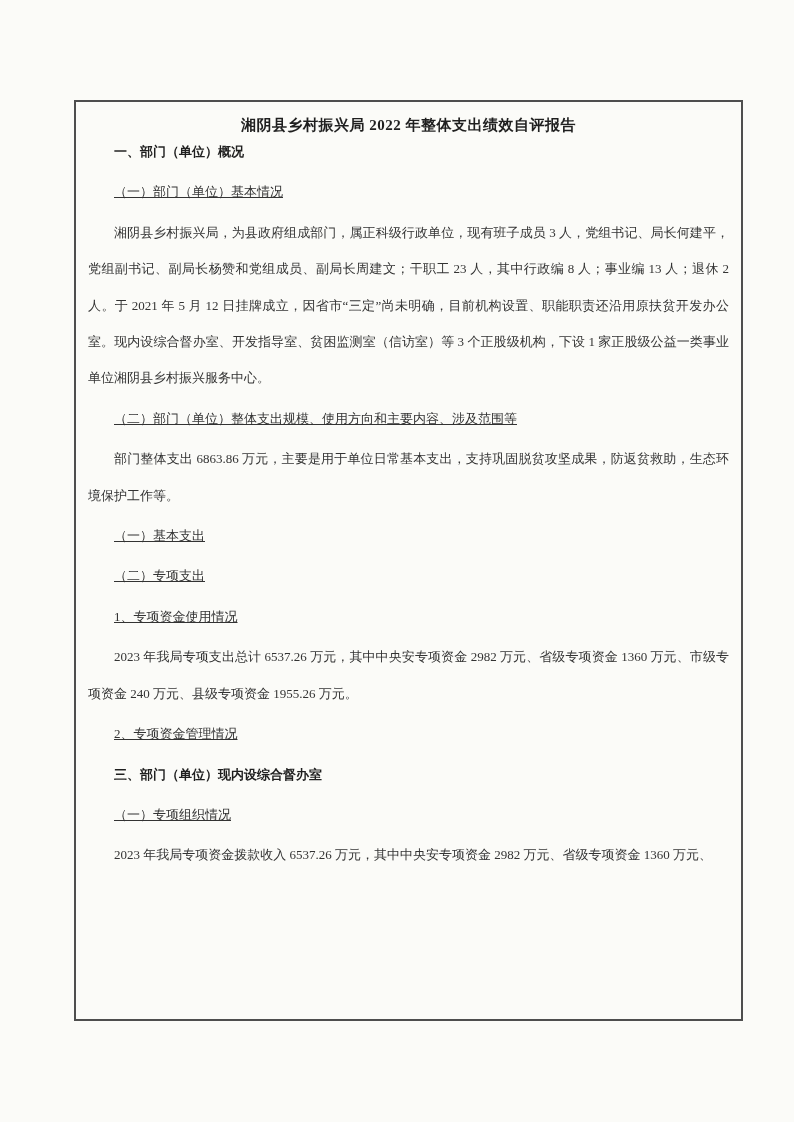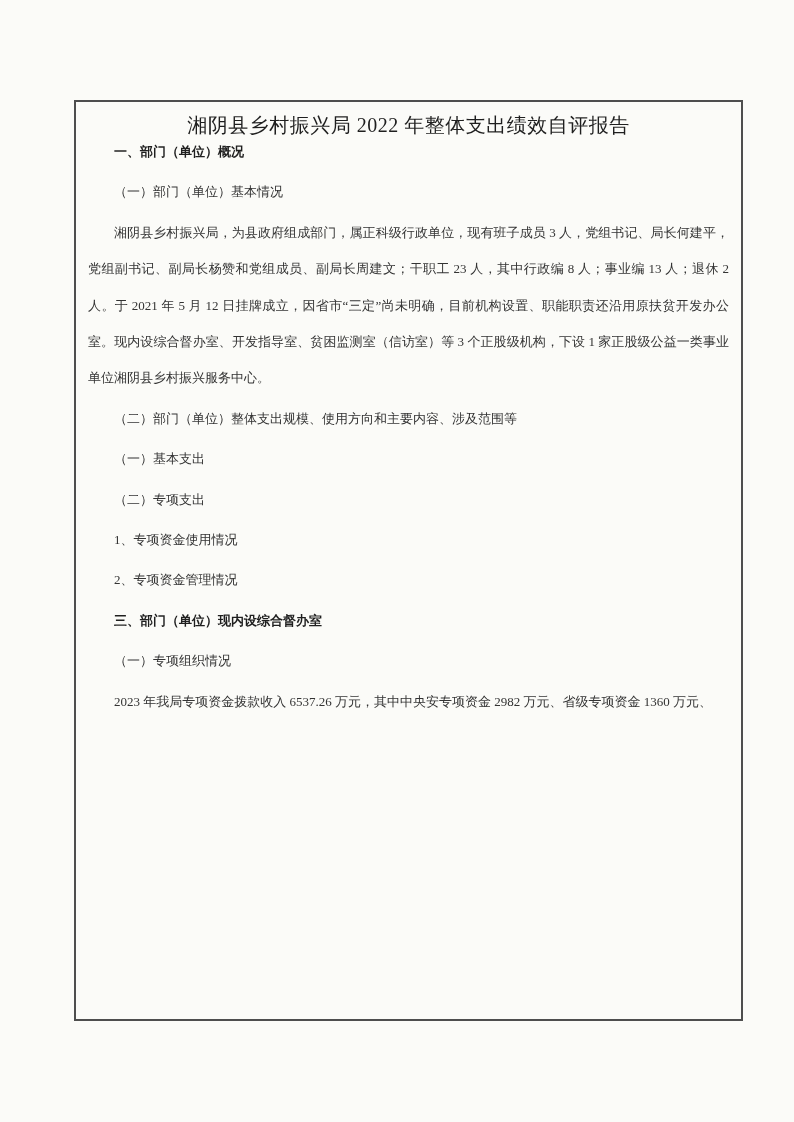--- a/index.html
+++ b/index.html
@@ -36,33 +36,34 @@
     margin: 4px;
     padding: 0;
     text-indent: 2em;
     text-align: justify;
   }
   .title {
     display: block;
     margin: 10px 0 -8px 0;
     padding: 0;
     line-height: 26px;
-    font-size: 20px;
-    font-weight: normal;
+    font-size: 15px;
+    font-weight: bold;
     text-align: center;
     text-indent: 0;
     color: var(--ink_strong, #1f1f1f);
     letter-spacing: 0.5px;
   }
   .heading {
     font-weight: bold;
     color: var(--ink_strong, #1f1f1f);
   }
   .sub {
     font-weight: normal;
+    text-decoration: underline;
   }
   .body-par {
     font-weight: normal;
   }
   .book-title {
     font-weight: bold;
     color: var(--ink_strong, #1f1f1f);
   }
 </style>
 </head>
@@ -74,29 +75,31 @@
     <h1 class="title">湘阴县乡村振兴局 2022 年整体支出绩效自评报告</h1>
 
     <p class="heading">一、部门（单位）概况</p>
 
     <p class="sub">（一）部门（单位）基本情况</p>
 
     <p class="body-par">湘阴县乡村振兴局，为县政府组成部门，属正科级行政单位，现有班子成员 3 人，党组书记、局长何建平，党组副书记、副局长杨赞和党组成员、副局长周建文；干职工 23 人，其中行政编 8 人；事业编 13 人；退休 2 人。于 2021 年 5 月 12 日挂牌成立，因省市“三定”尚未明确，目前机构设置、职能职责还沿用原扶贫开发办公室。现内设综合督办室、开发指导室、贫困监测室（信访室）等 3 个正股级机构，下设 1 家正股级公益一类事业单位湘阴县乡村振兴服务中心。</p>
 
     <p class="sub">（二）部门（单位）整体支出规模、使用方向和主要内容、涉及范围等</p>
 
+    <p class="body-par">部门整体支出 6863.86 万元，主要是用于单位日常基本支出，支持巩固脱贫攻坚成果，防返贫救助，生态环境保护工作等。</p>
 
 
     <p class="sub">（一）基本支出</p>
 
 
     <p class="sub">（二）专项支出</p>
 
     <p class="sub">1、专项资金使用情况</p>
 
+    <p class="body-par">2023 年我局专项支出总计 6537.26 万元，其中中央安专项资金 2982 万元、省级专项资金 1360 万元、市级专项资金 240 万元、县级专项资金 1955.26 万元。</p>
 
     <p class="sub">2、专项资金管理情况</p>
 
 
     <p class="heading">三、部门（单位）现内设综合督办室</p>
 
     <p class="sub">（一）专项组织情况</p>
 
     <p class="body-par">2023 年我局专项资金拨款收入 6537.26 万元，其中中央安专项资金 2982 万元、省级专项资金 1360 万元、</p>
 

